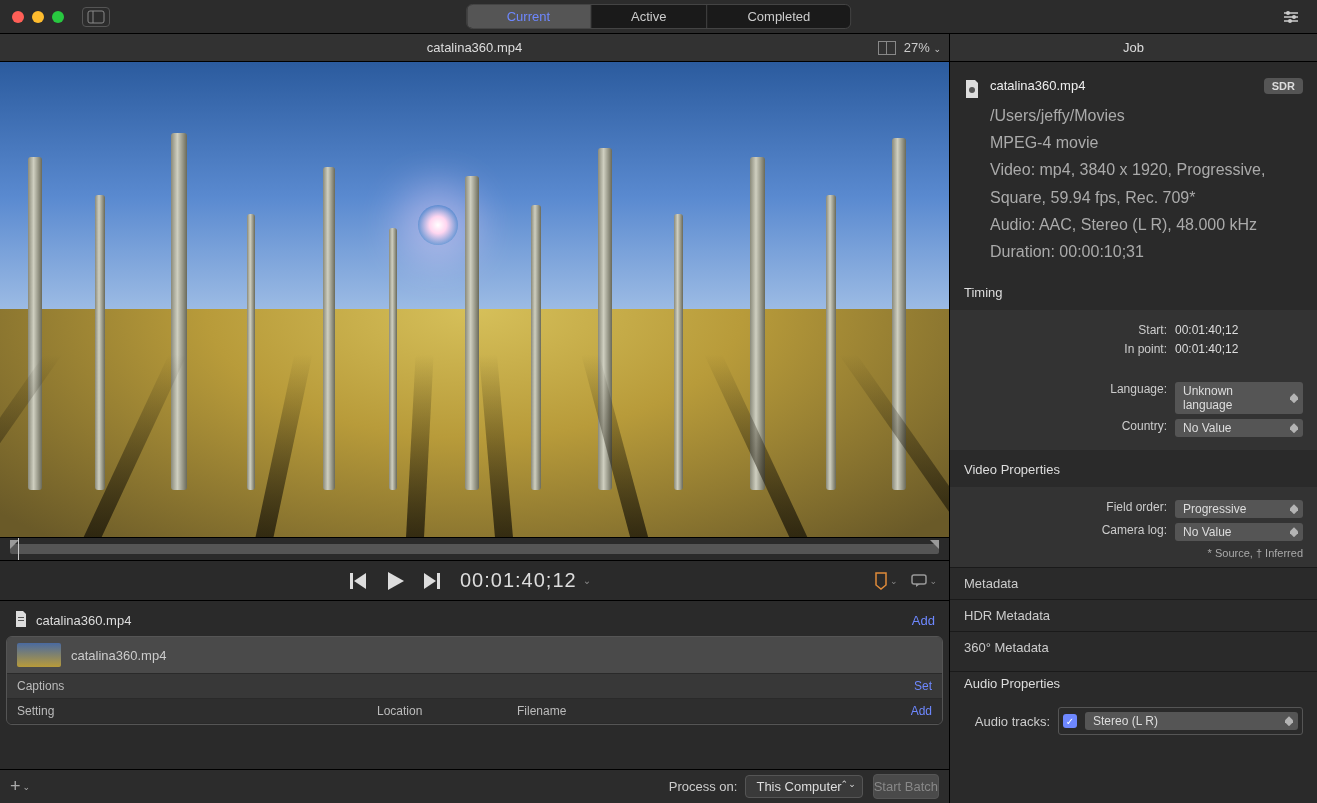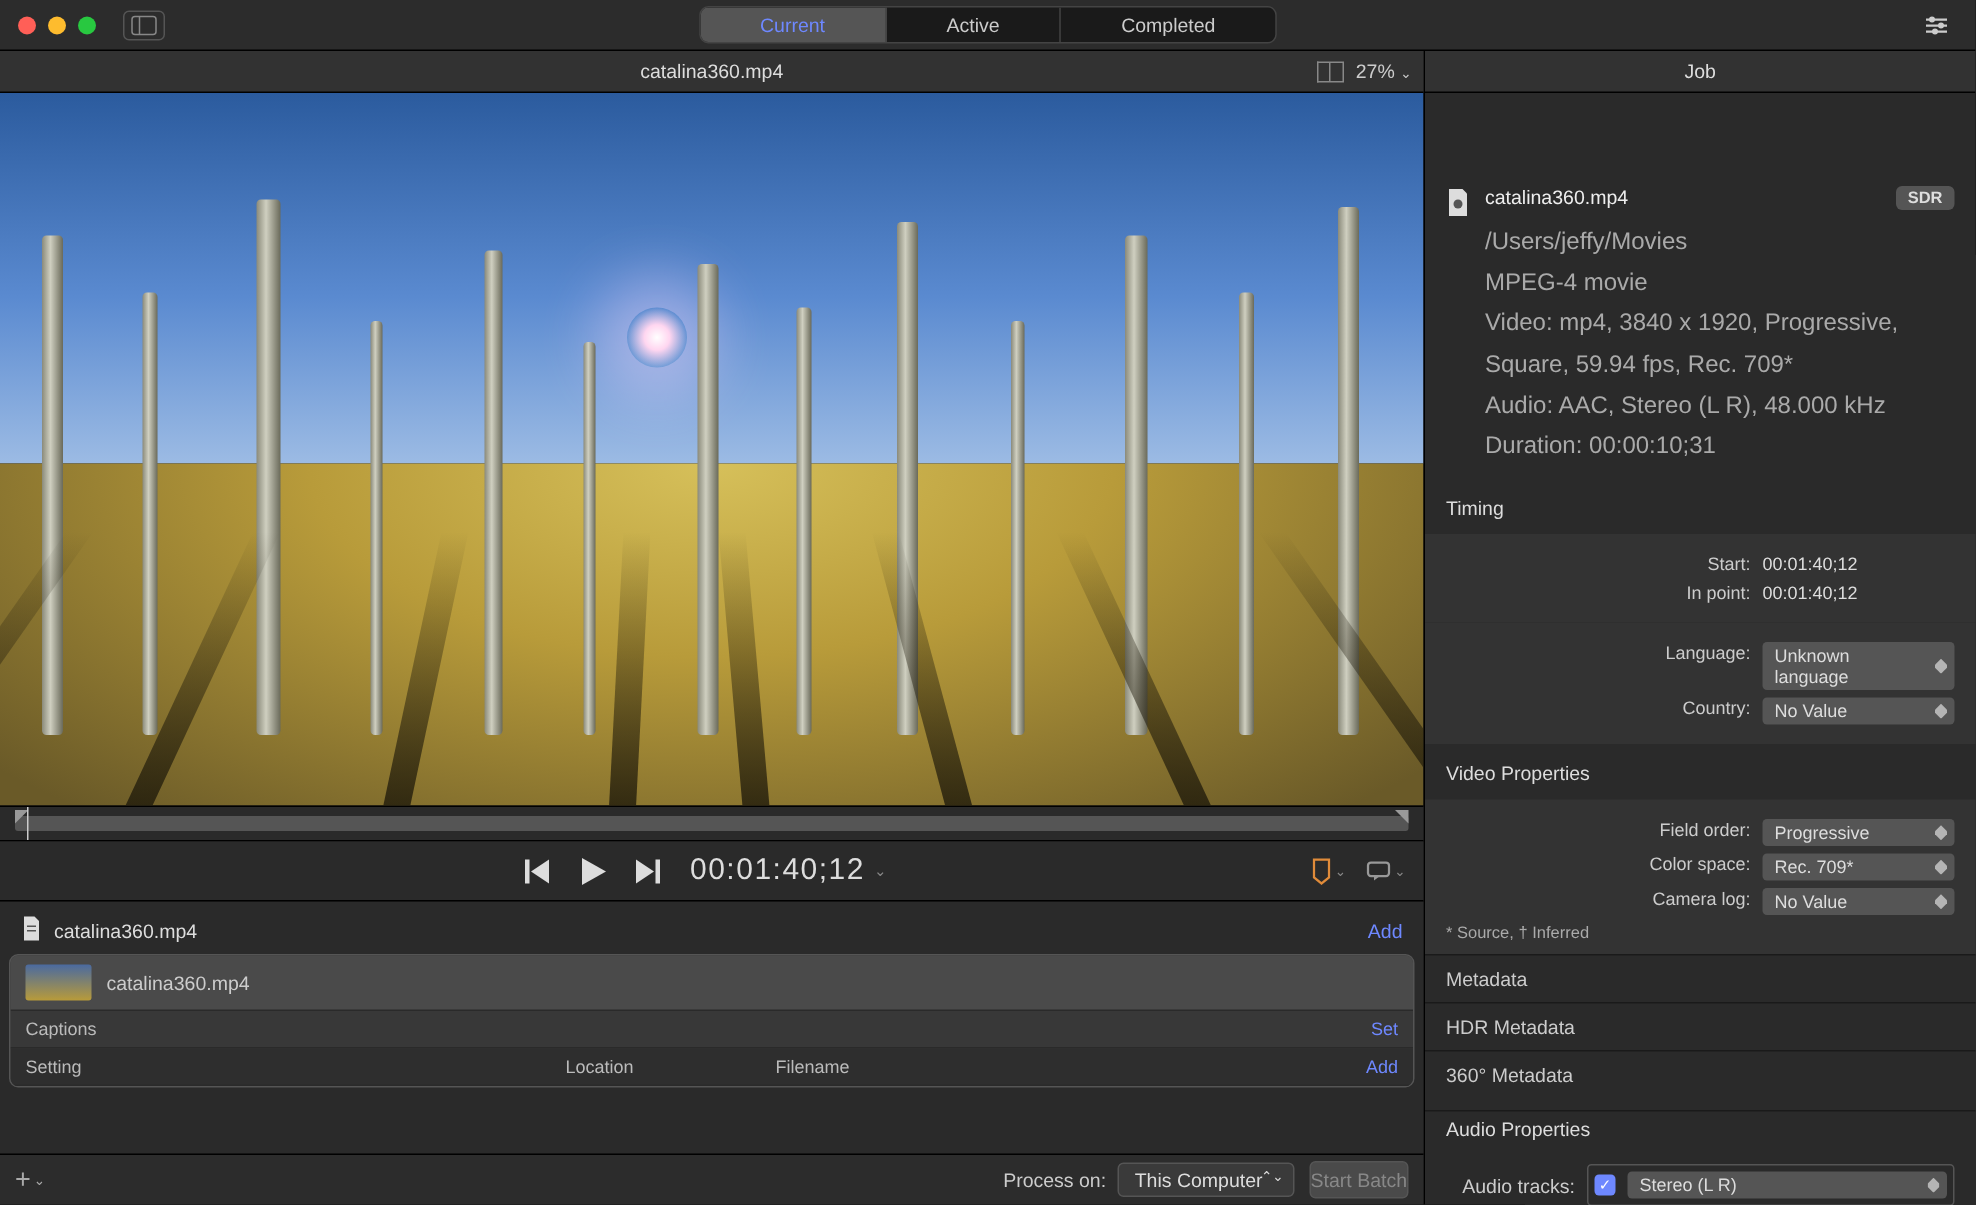--- a/index.html
+++ b/index.html
@@ -18,21 +18,21 @@
 .seg-control { position: absolute; left: 50%; transform: translateX(-50%); display: flex; background: #1a1a1a; border-radius: 6px; overflow: hidden; border: 1px solid #444; }
 .seg { padding: 4px 40px; color: #ccc; font-size: 13px; border-right: 1px solid #444; cursor: pointer; }
 .seg:last-child { border-right: none; }
 .seg.active { background: #555; color: #6e88ff; }
 
 .inspector-toggle { margin-left: auto; margin-right: 12px; width: 28px; height: 20px; display:flex; align-items:center; justify-content:center; color:#ccc; }
 
 
 .main { display: flex; height: calc(803px - 34px); }
 .left { width: 950px; display: flex; flex-direction: column; border-right: 1px solid #000; }
-.right { flex: 1; background: #2a2a2a; display: flex; flex-direction: column; gap: 46px; }
+.right { flex: 1; background: #2a2a2a; display: flex; flex-direction: column; }
 
 
 .preview-header { height: 28px; background: #323232; display: flex; align-items: center; justify-content: center; position: relative; border-bottom: 1px solid #000; }
 .preview-title { color: #ddd; font-size: 13px; }
 .preview-controls { position: absolute; right: 8px; display: flex; align-items: center; gap: 8px; color: #ccc; }
 .preview-split-icon { width:18px; height:14px; display:flex; }
 .preview-split-icon span { flex:1; border:1px solid #888; }
 .preview-split-icon span:first-child { border-right:none; }
 .zoom { color:#ccc; }
 
@@ -93,21 +93,21 @@
 .sdr-badge { margin-left:auto; background:#555; color:#ddd; padding:2px 8px; border-radius:4px; font-size:11px; font-weight:600; }
 .file-meta { margin-left:26px; color:#aaa; font-size:16px; line-height:1.7; margin-top:2px; }
 
 .section-title { color:#ddd; font-size:13px; margin: 8px 0 6px 0; padding: 4px 14px; }
 .group-box { background:#333; padding: 8px 14px; }
 .prop-row { display:flex; align-items:flex-start; margin: 5px 0; font-size:12px; }
 .prop-label { flex:1; text-align:right; color:#ccc; padding-right:8px; }
 .prop-value { width: 128px; color:#ddd; }
 .select-like { background:#555; color:#ddd; padding: 2px 18px 2px 8px; border-radius:3px; position:relative; width:128px; font-size:12px; display:inline-block; }
 .select-like::after { content:""; position:absolute; right:5px; top:50%; transform:translateY(-50%); width:8px; height:10px; background: linear-gradient(#ddd,#ddd); clip-path: polygon(0 40%, 50% 0, 100% 40%, 100% 60%, 50% 100%, 0 60%); opacity:0.7; }
-.footnote { text-align:left; font-size:11px; color:#aaa; margin-top:6px; }
+.footnote { text-align:right; font-size:11px; color:#aaa; margin-top:6px; }
 
 .collapsible { padding: 8px 14px; color:#ccc; border-top:1px solid #1a1a1a; cursor:pointer; }
 .checkbox { width:14px; height:14px; background:#6e88ff; border-radius:3px; display:inline-flex; align-items:center; justify-content:center; margin-right:8px; }
 .checkbox::after { content:"✓"; color:#fff; font-size:10px; }
 .audio-row { display:flex; align-items:center; padding: 6px 14px; }
 .audio-row .prop-label { flex:0 0 94px; }
 .audio-select-box { flex:1; border:1px solid #555; padding:4px; border-radius:3px; display:flex; align-items:center; }
 
 svg { overflow: visible; }
 </style>
@@ -327,24 +327,20 @@
           </div>
       </div>
 
       <div class="section-title">Video Properties</div>
       <div class="group-box">
         <div class="prop-row">
             <span class="prop-label">Field order:</span>
             <span class="select-like">Progressive</span>
           </div>
         <div class="prop-row">
-            <span class="prop-label">Color space:</span>
-            <span class="select-like">Rec. 709*</span>
-          </div>
-        <div class="prop-row">
             <span class="prop-label">Camera log:</span>
             <span class="select-like">No Value</span>
           </div>
         <div class="footnote">* Source, † Inferred</div>
       </div>
 
       <div class="collapsible">Metadata</div>
       <div class="collapsible">HDR Metadata</div>
       <div class="collapsible">360° Metadata</div>
 

